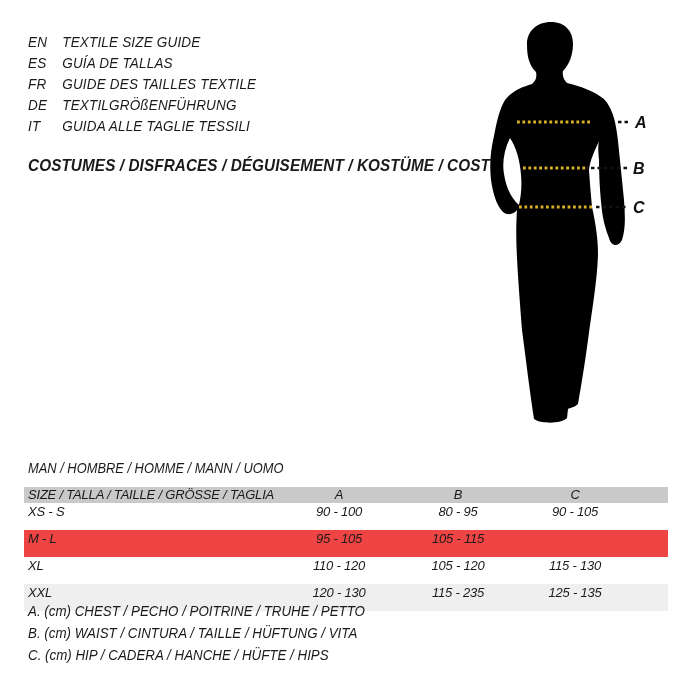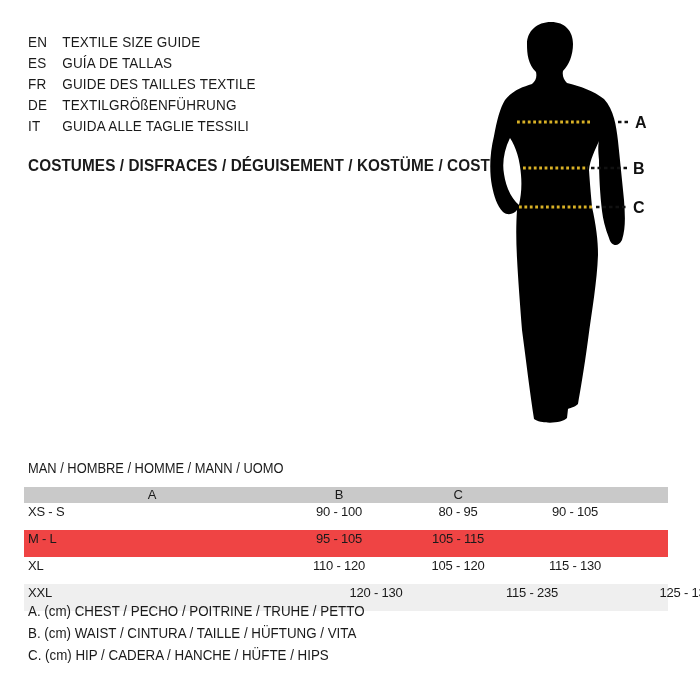--- a/index.html
+++ b/index.html
@@ -1,19 +1,19 @@
 <!DOCTYPE html>
 <html><head>
 <meta charset="utf-8">
 <style>
   * { margin:0; padding:0; box-sizing:border-box; }
   html,body { background:#fff; }
   .page {
     position:relative; width:700px; height:700px; background:#ffffff;
-    font-family:"Liberation Sans", sans-serif; color:#1a1a1a; overflow:hidden;
+    font-family:"Liberation Sans", sans-serif; color:#1a1a1a; overflow:hidden;font-style:italic;
   }
   
   .lang-list { position:absolute; left:28px; top:31px; transform:scaleX(0.90); transform-origin:0 0; }
   .lang-row { display:flex; height:21px; align-items:center; font-size:15px; letter-spacing:0.2px; }
   .lang-code { width:38px; flex:0 0 38px; }
   
   .category {
     position:absolute; left:28px; top:156px; font-size:17px; font-weight:700;
     letter-spacing:0.1px; transform:scaleX(0.90); transform-origin:0 0; white-space:nowrap;
   }
@@ -113,20 +113,21 @@
 
     <line x1="49" y1="207" x2="122" y2="207" stroke="#d9b126" stroke-width="3" stroke-dasharray="2.8 2.6"></line>
     <line x1="126" y1="207" x2="158" y2="207" stroke="#111" stroke-width="2.6" stroke-dasharray="3.5 3"></line>
     <text x="163" y="213">C</text>
   </svg>
 
   <div class="gender">MAN / HOMBRE / HOMME / MANN / UOMO</div>
 
   <div class="size-table">
     <div class="trow head" style="background:#c9c9c9;">
+      <div class="c0">SIZE / TALLA / TAILLE / GRÖSSE / TAGLIA</div>
       <div class="cc">A</div>
       <div class="cc">B</div>
       <div class="cc">C</div>
     </div>
     <div class="trow body">
       <div class="c0">XS - S</div>
       <div class="cc">90 - 100</div>
       <div class="cc">80 - 95</div>
       <div class="cc">90 - 105</div>
     </div>
@@ -134,21 +135,21 @@
       <div class="c0">M - L</div>
       <div class="cc">95 - 105</div>
       <div class="cc">105 - 115</div>
     </div>
     <div class="trow body">
       <div class="c0">XL</div>
       <div class="cc">110 - 120</div>
       <div class="cc">105 - 120</div>
       <div class="cc">115 - 130</div>
     </div>
-    <div class="trow body" style="background:#efefef;gap:37px;">
+    <div class="trow body" style="background:#efefef;">
       <div class="c0">XXL</div>
       <div class="cc">120 - 130</div>
       <div class="cc">115 - 235</div>
       <div class="cc">125 - 135</div>
     </div>
   </div>
 
   <div class="legend">
     <div class="legend-line">A. (cm) CHEST / PECHO / POITRINE / TRUHE / PETTO</div>
     <div class="legend-line">B. (cm) WAIST / CINTURA / TAILLE / HÜFTUNG / VITA</div>

